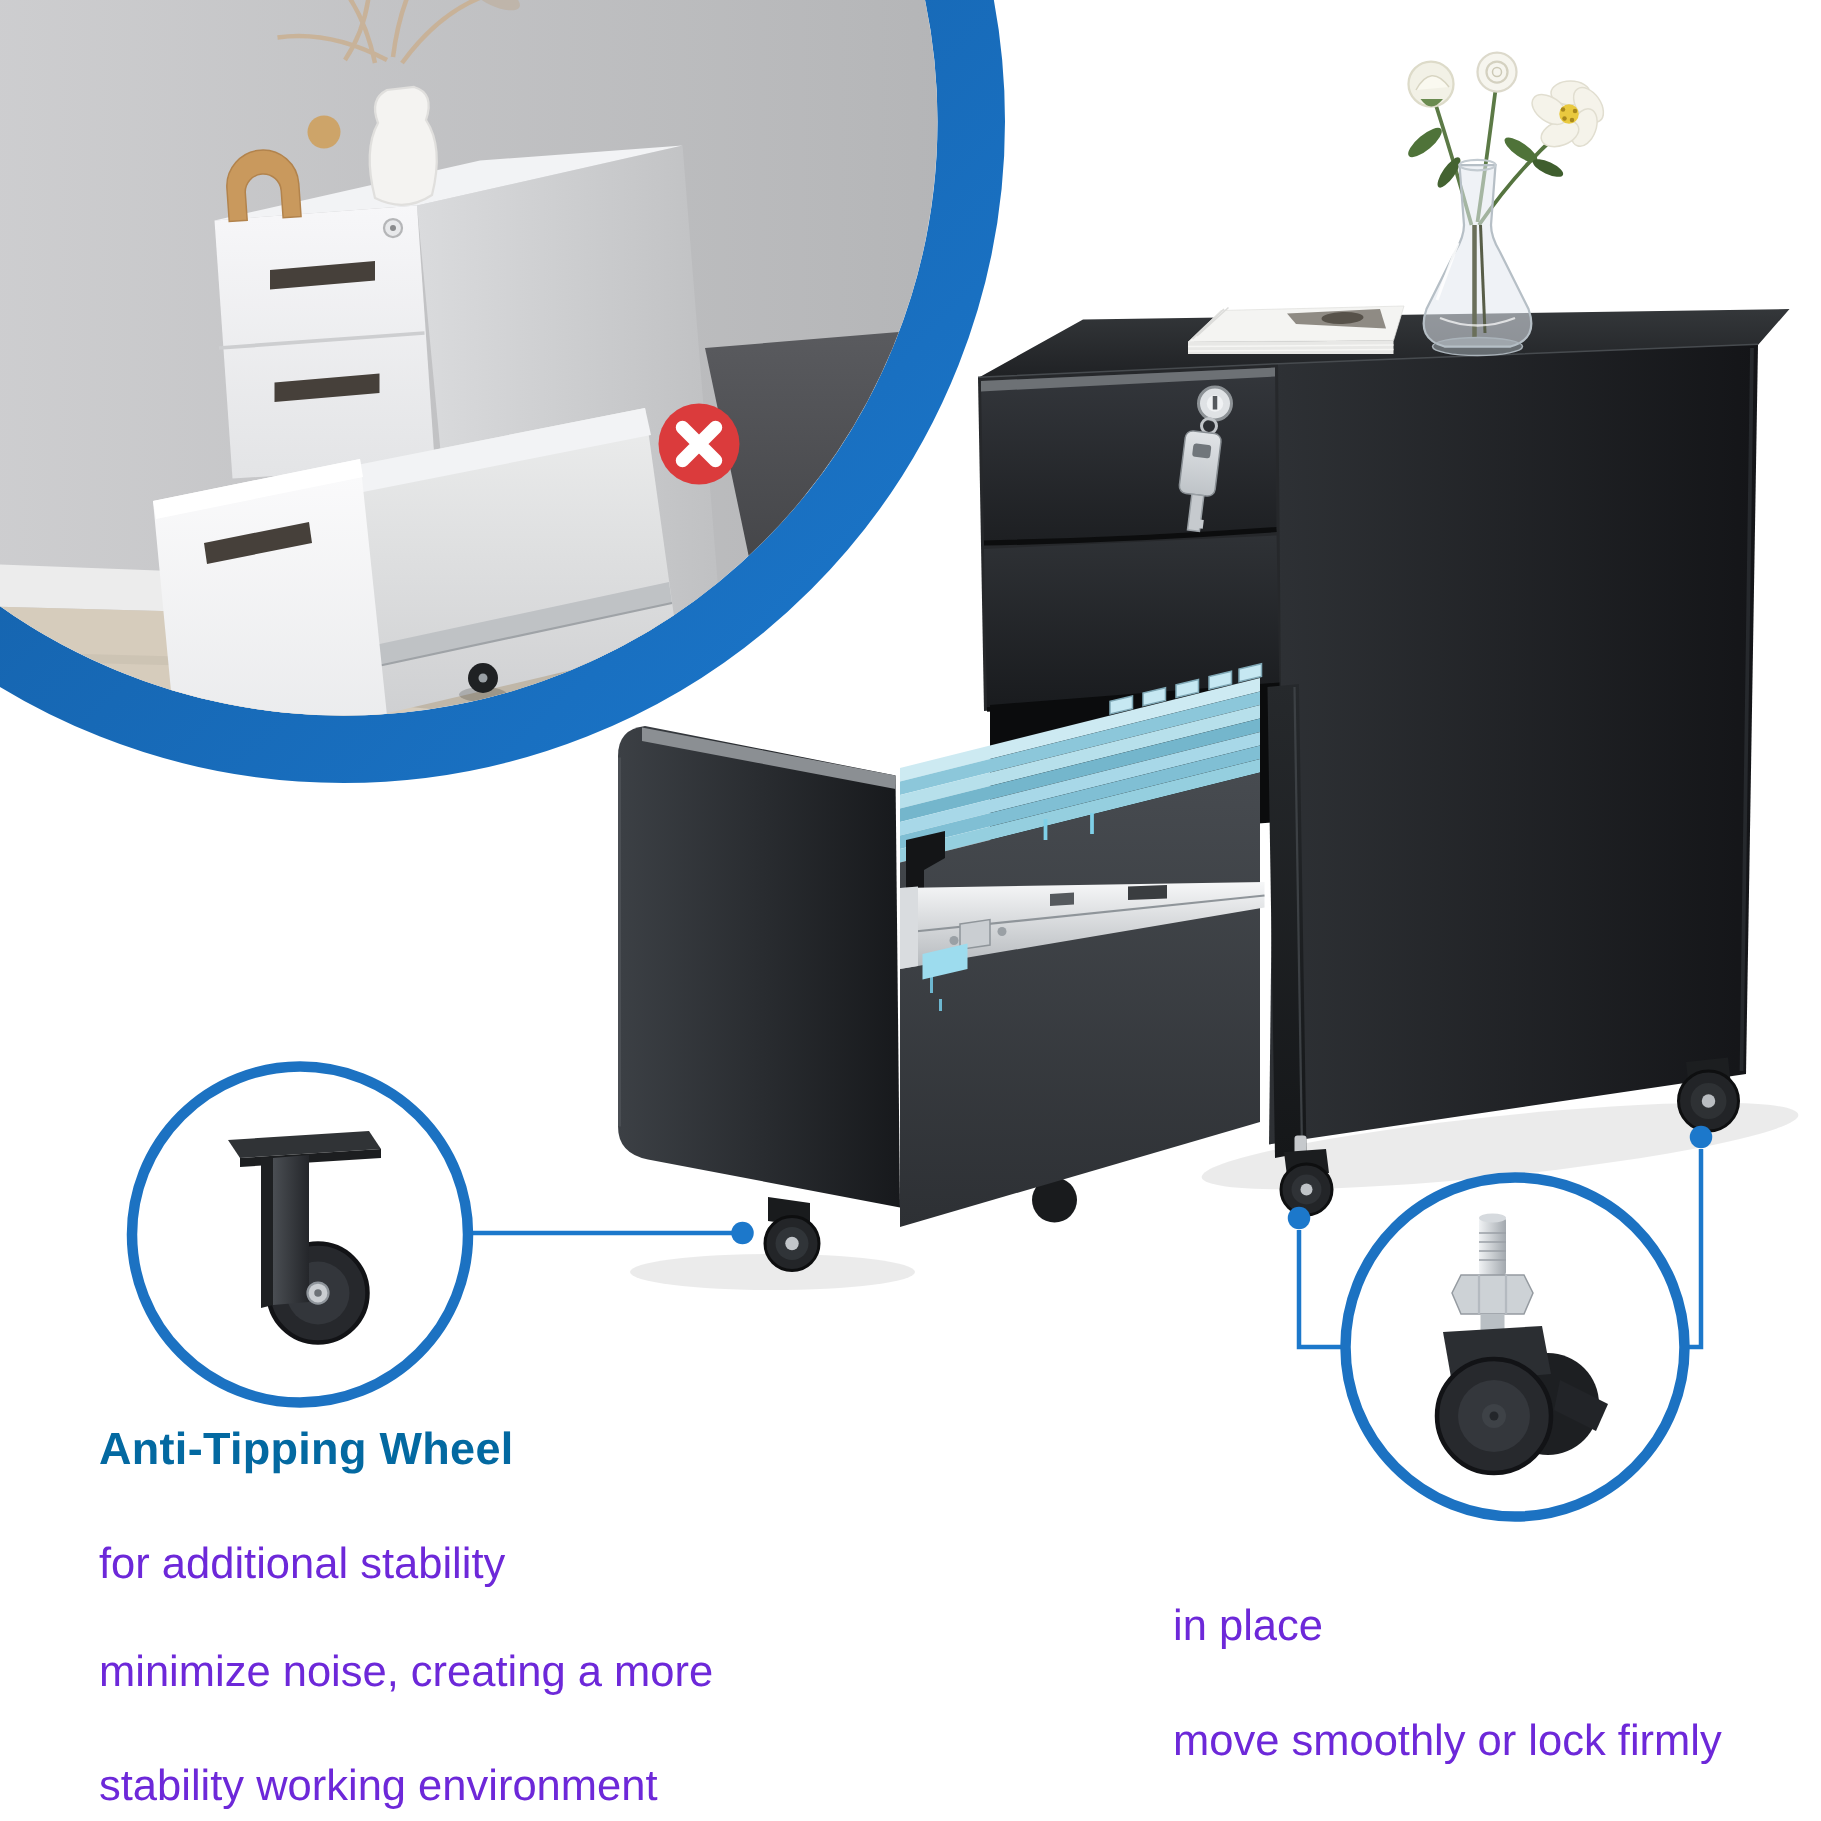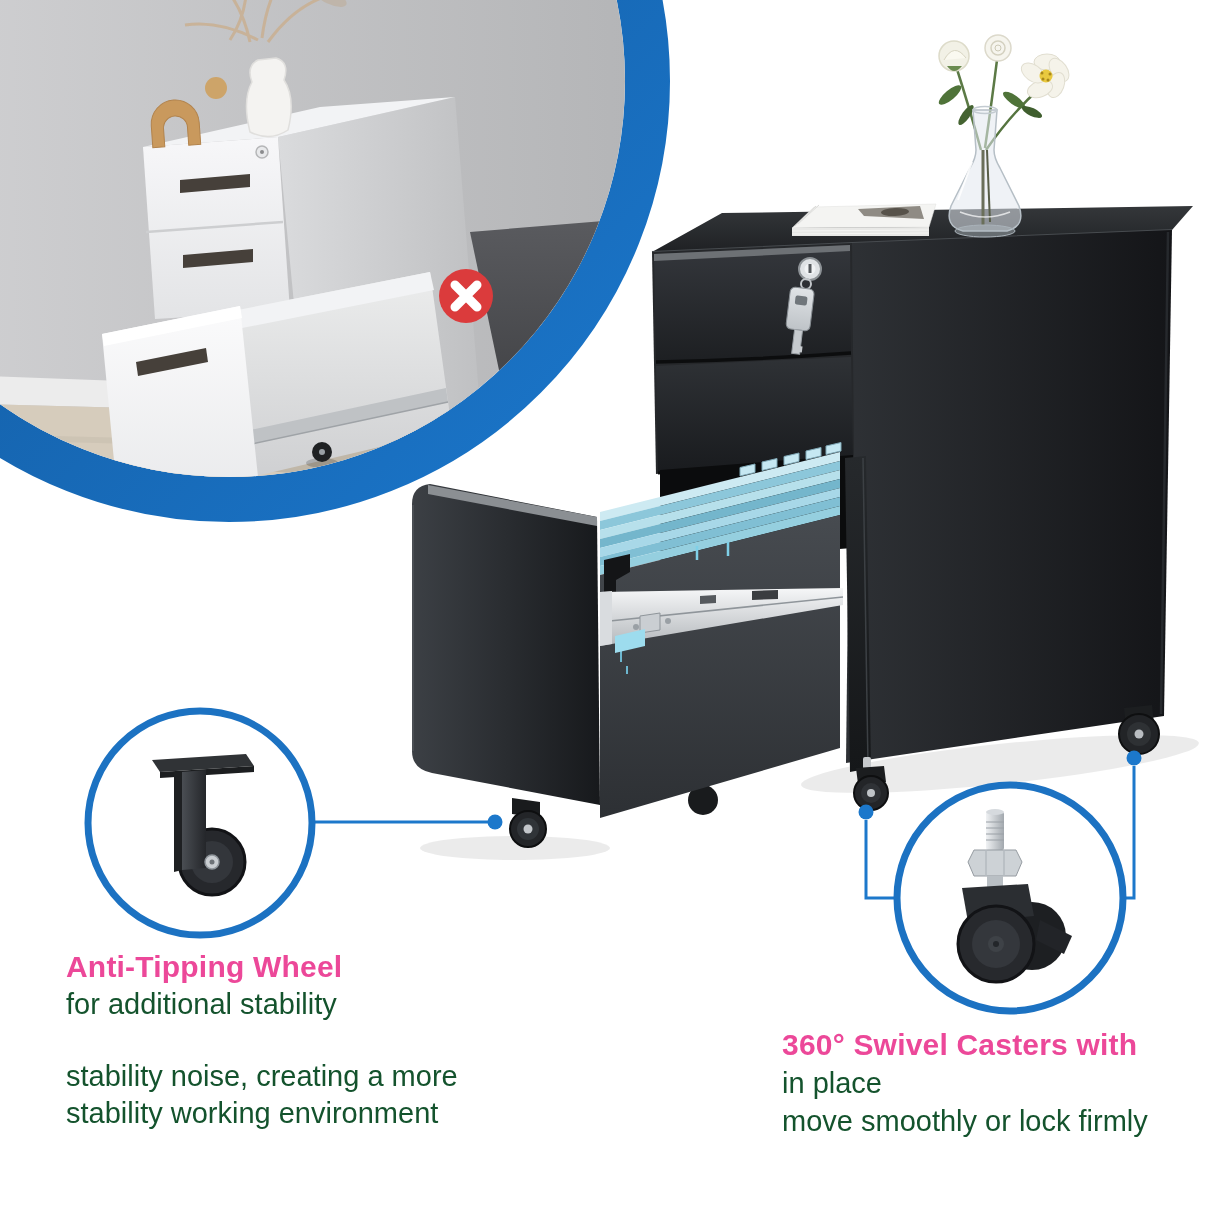--- a/index.html
+++ b/index.html
@@ -1,21 +1,21 @@
 <!DOCTYPE html>
 <html><head>
 <meta charset="utf-8">
 <style>
   html,body{margin:0;padding:0;background:#fff;}
   .canvas{position:relative;width:1214px;height:1214px;background:#ffffff;overflow:hidden;
           font-family:"Liberation Sans","DejaVu Sans",sans-serif;}
   .art{position:absolute;left:0;top:0;}
   .feature{position:absolute;color:#26262c;}
-  .ftitle{font-weight:bold;font-size:30px;line-height:38px;color:#ec4899;letter-spacing:.2px;}
-  .fdesc{font-weight:normal;font-size:29px;line-height:37px;color:#14532d;}
+  .ftitle{font-weight:bold;font-size:30px;line-height:38px;color:#0369a1;letter-spacing:.2px;}
+  .fdesc{font-weight:normal;font-size:29px;line-height:37px;color:#6d28d9;margin-top:39px;}
   .feat-left-a{left:66px;top:948px;width:600px;}
   .feat-left-b{left:66px;top:1058px;width:600px;}
   .feat-right{left:782px;top:1026px;width:420px;}
   .feat-right .ftitle{line-height:38px;}
   .feat-right .fdesc{line-height:38px;}
 </style>
 </head>
 <body>
 
 <div class="canvas">
@@ -347,23 +347,22 @@
       </g>
     </g>
   </svg>
 
   <div class="feature feat-left-a">
     <div class="ftitle">Anti-Tipping Wheel</div>
     <div class="fdesc">for additional stability</div>
   </div>
 
   <div class="feature feat-left-b">
-    <div class="fdesc">stability noise, creating a more</div>
+    <div class="fdesc">minimize noise, creating a more</div>
     <div class="fdesc">stability working environment</div>
   </div>
 
   <div class="feature feat-right">
-    <div class="ftitle">360° Swivel Casters with</div>
     <div class="fdesc">in place</div>
     <div class="fdesc">move smoothly or lock firmly</div>
   </div>
 
 </div>
 
 </body></html>

